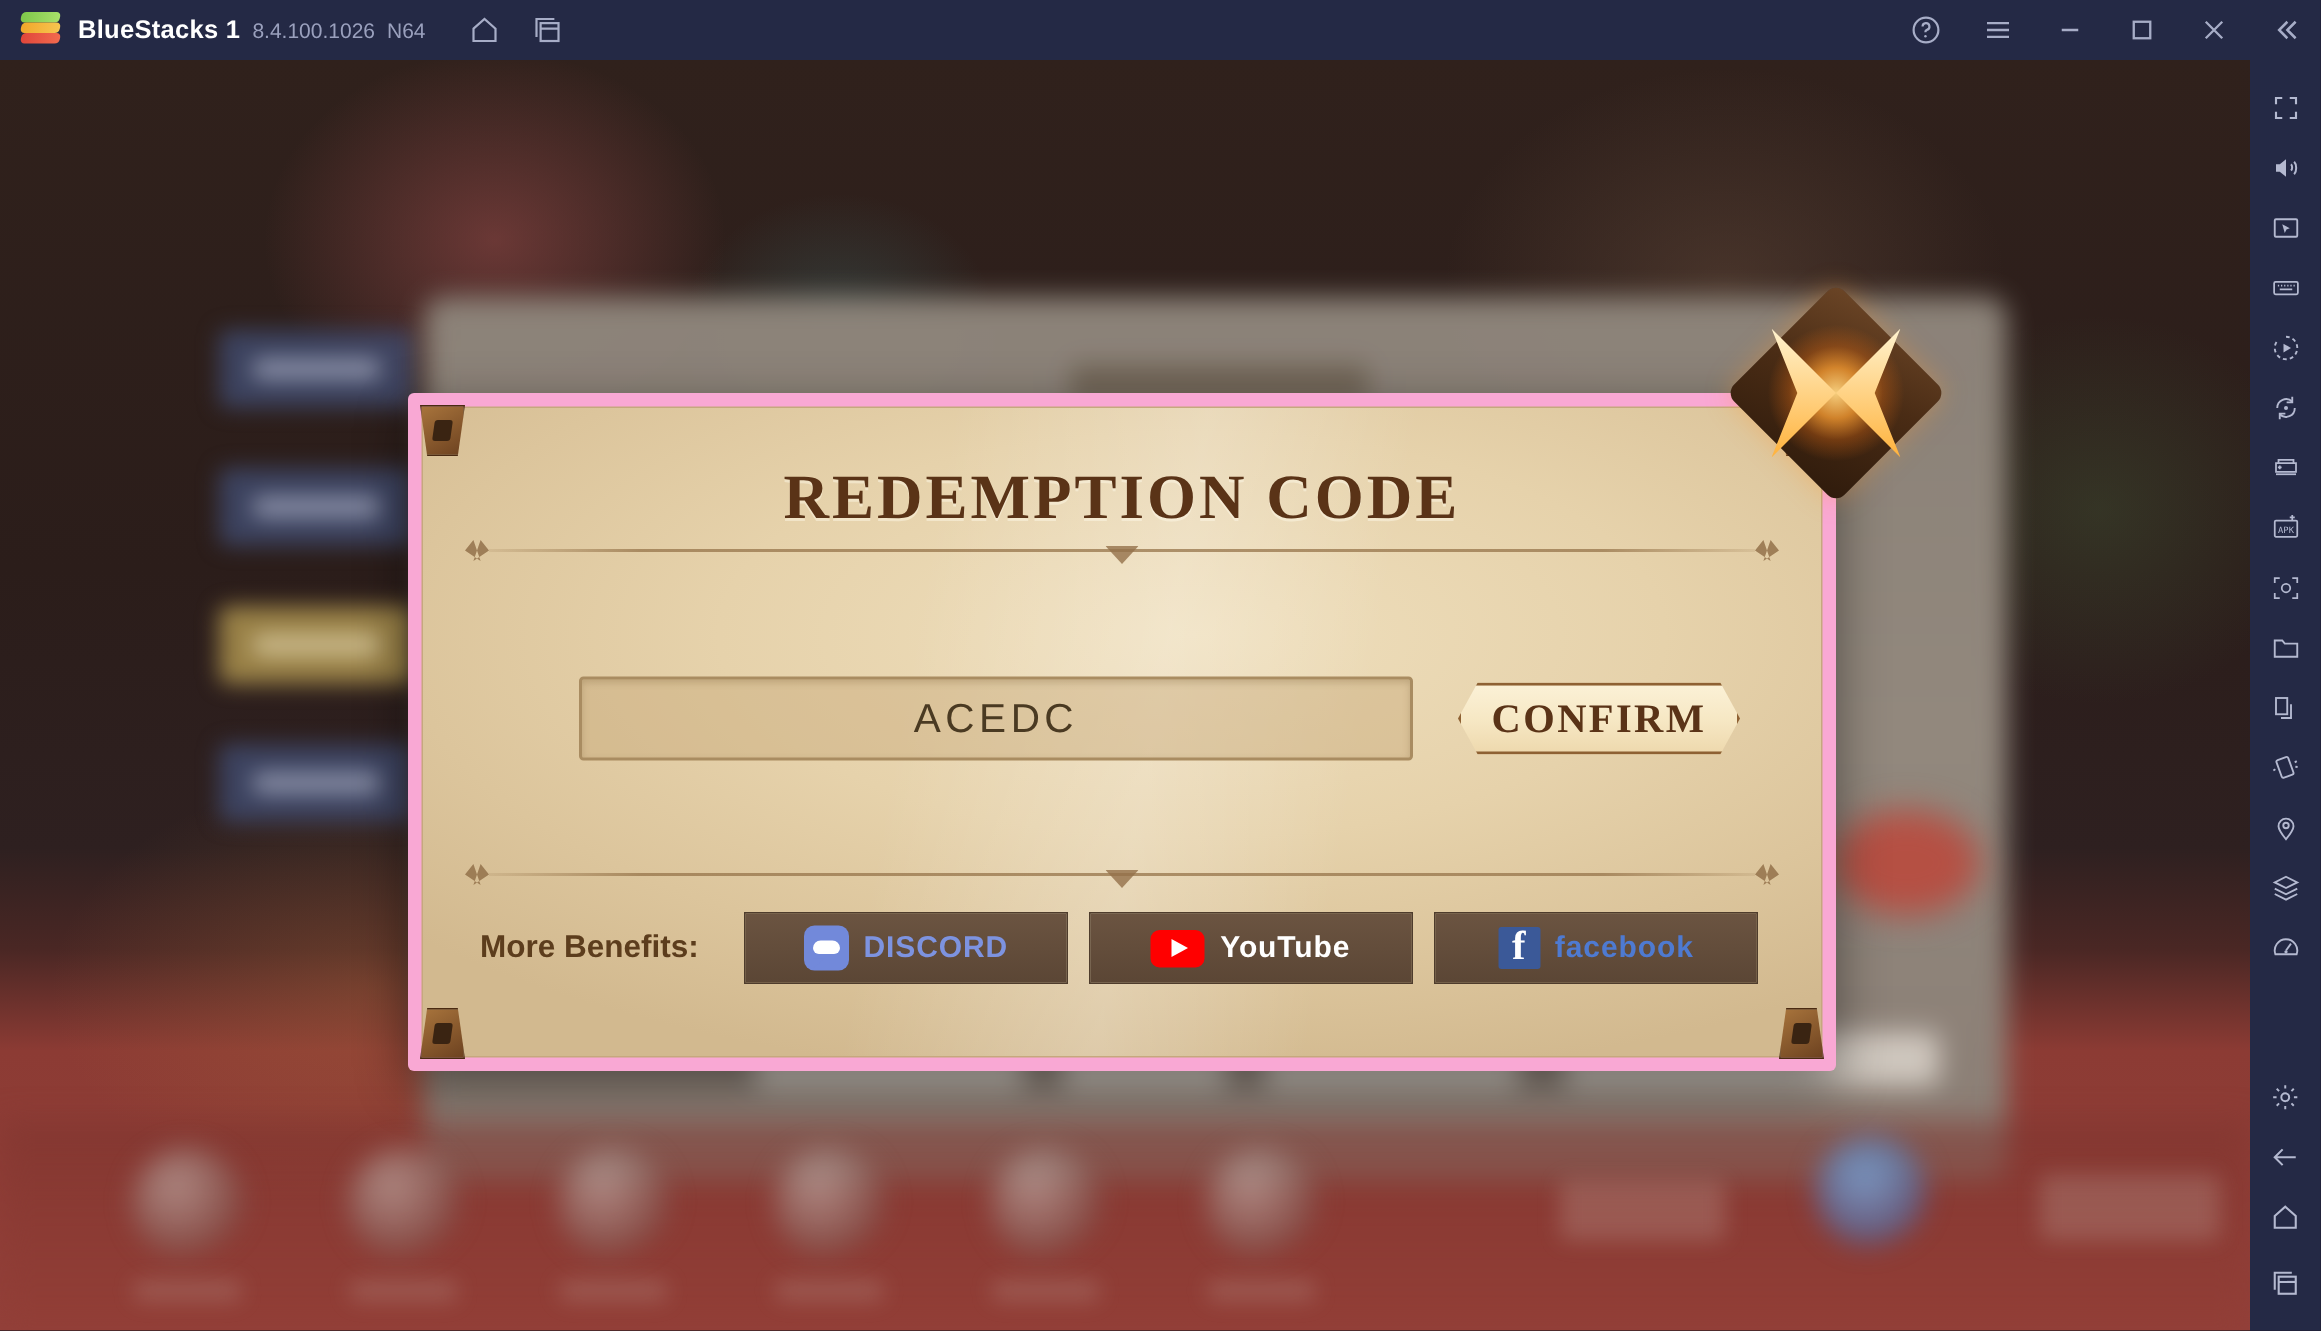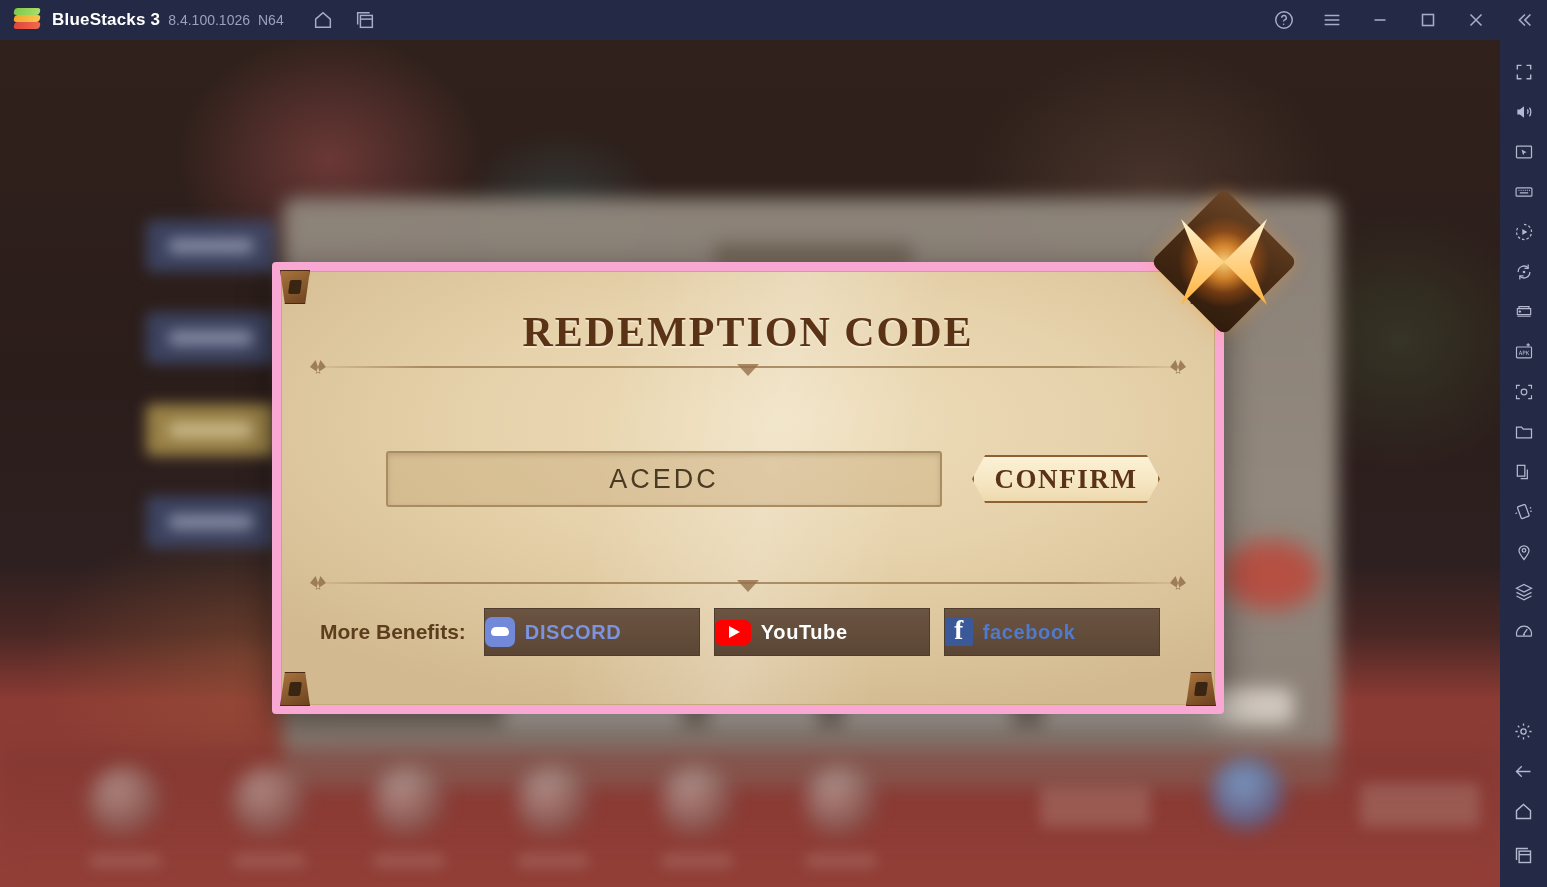--- a/index.html
+++ b/index.html
@@ -318,29 +318,30 @@
     position: absolute;
     top: 336px; left: 38px;
     display: flex;
     align-items: center;
     gap: 14px;
   }
   .benefits-label {
     font-size: 21px;
     font-weight: bold;
     color: #5c3d1d;
-    margin-right: 4px;
+    margin-right: 16px;
     white-space: nowrap;
   }
   .social-btn {
     width: 216px; height: 48px;
     background: linear-gradient(180deg,#6b5441,#5b4635);
     border: 1px solid #4e3c2c;
     display: flex;
     align-items: center;
+    justify-content: center;
     gap: 10px;
     cursor: pointer;
   }
   .social-btn .txt {
     font-weight: bold;
     font-size: 20px;
     letter-spacing: .6px;
   }
   .discord-mark {
     width: 30px; height: 30px;
@@ -454,21 +455,21 @@
 </style>
 </head>
 <body>
 
 <div class="titlebar">
   <div class="bs-logo">
     <i></i>
       <i></i>
       <i></i>
   </div>
-  <div class="app-title">BlueStacks 3</div>
+  <div class="app-title">BlueStacks 1</div>
   <div class="app-version">8.4.100.1026</div>
   <div class="app-arch">N64</div>
 
   <div class="tb-icon" style="margin-left:22px;">
     <svg width="22" height="22" viewBox="0 0 24 24" fill="none" stroke="currentColor" stroke-width="1.6">
       <path d="M4 11 L12 4 L20 11 V20 H4 Z"></path>
     </svg>
   </div>
   <div class="tb-icon">
     <svg width="22" height="22" viewBox="0 0 24 24" fill="none" stroke="currentColor" stroke-width="1.6">

